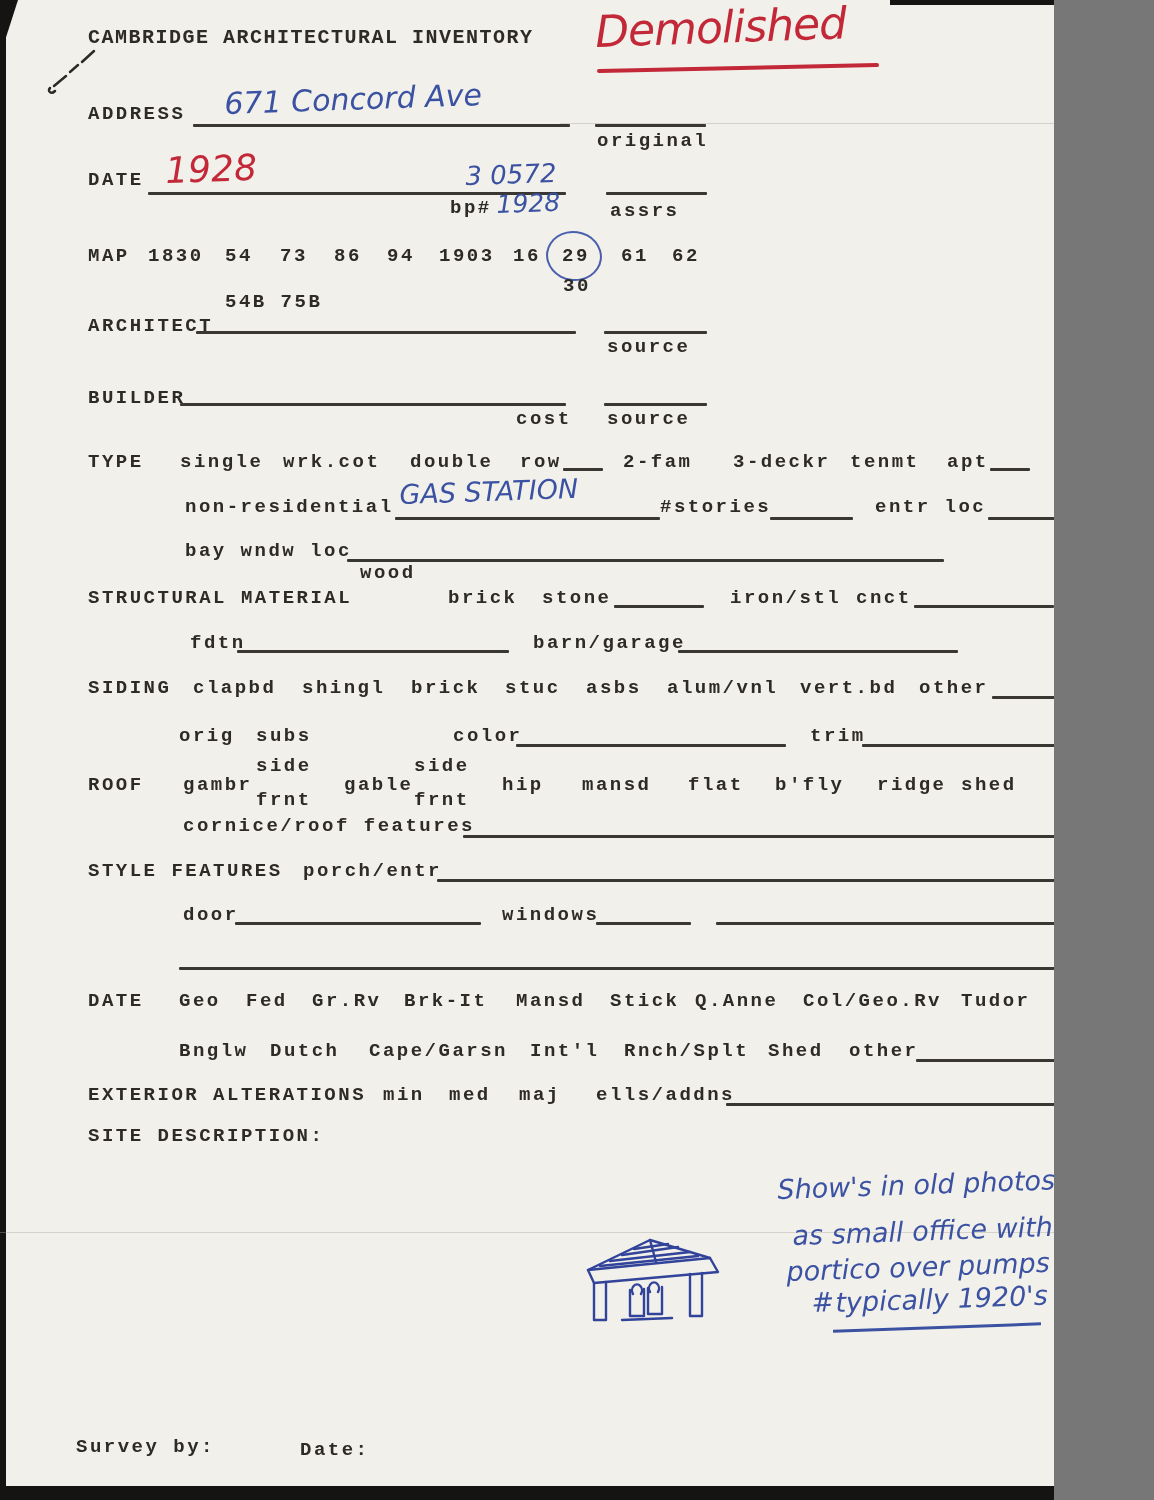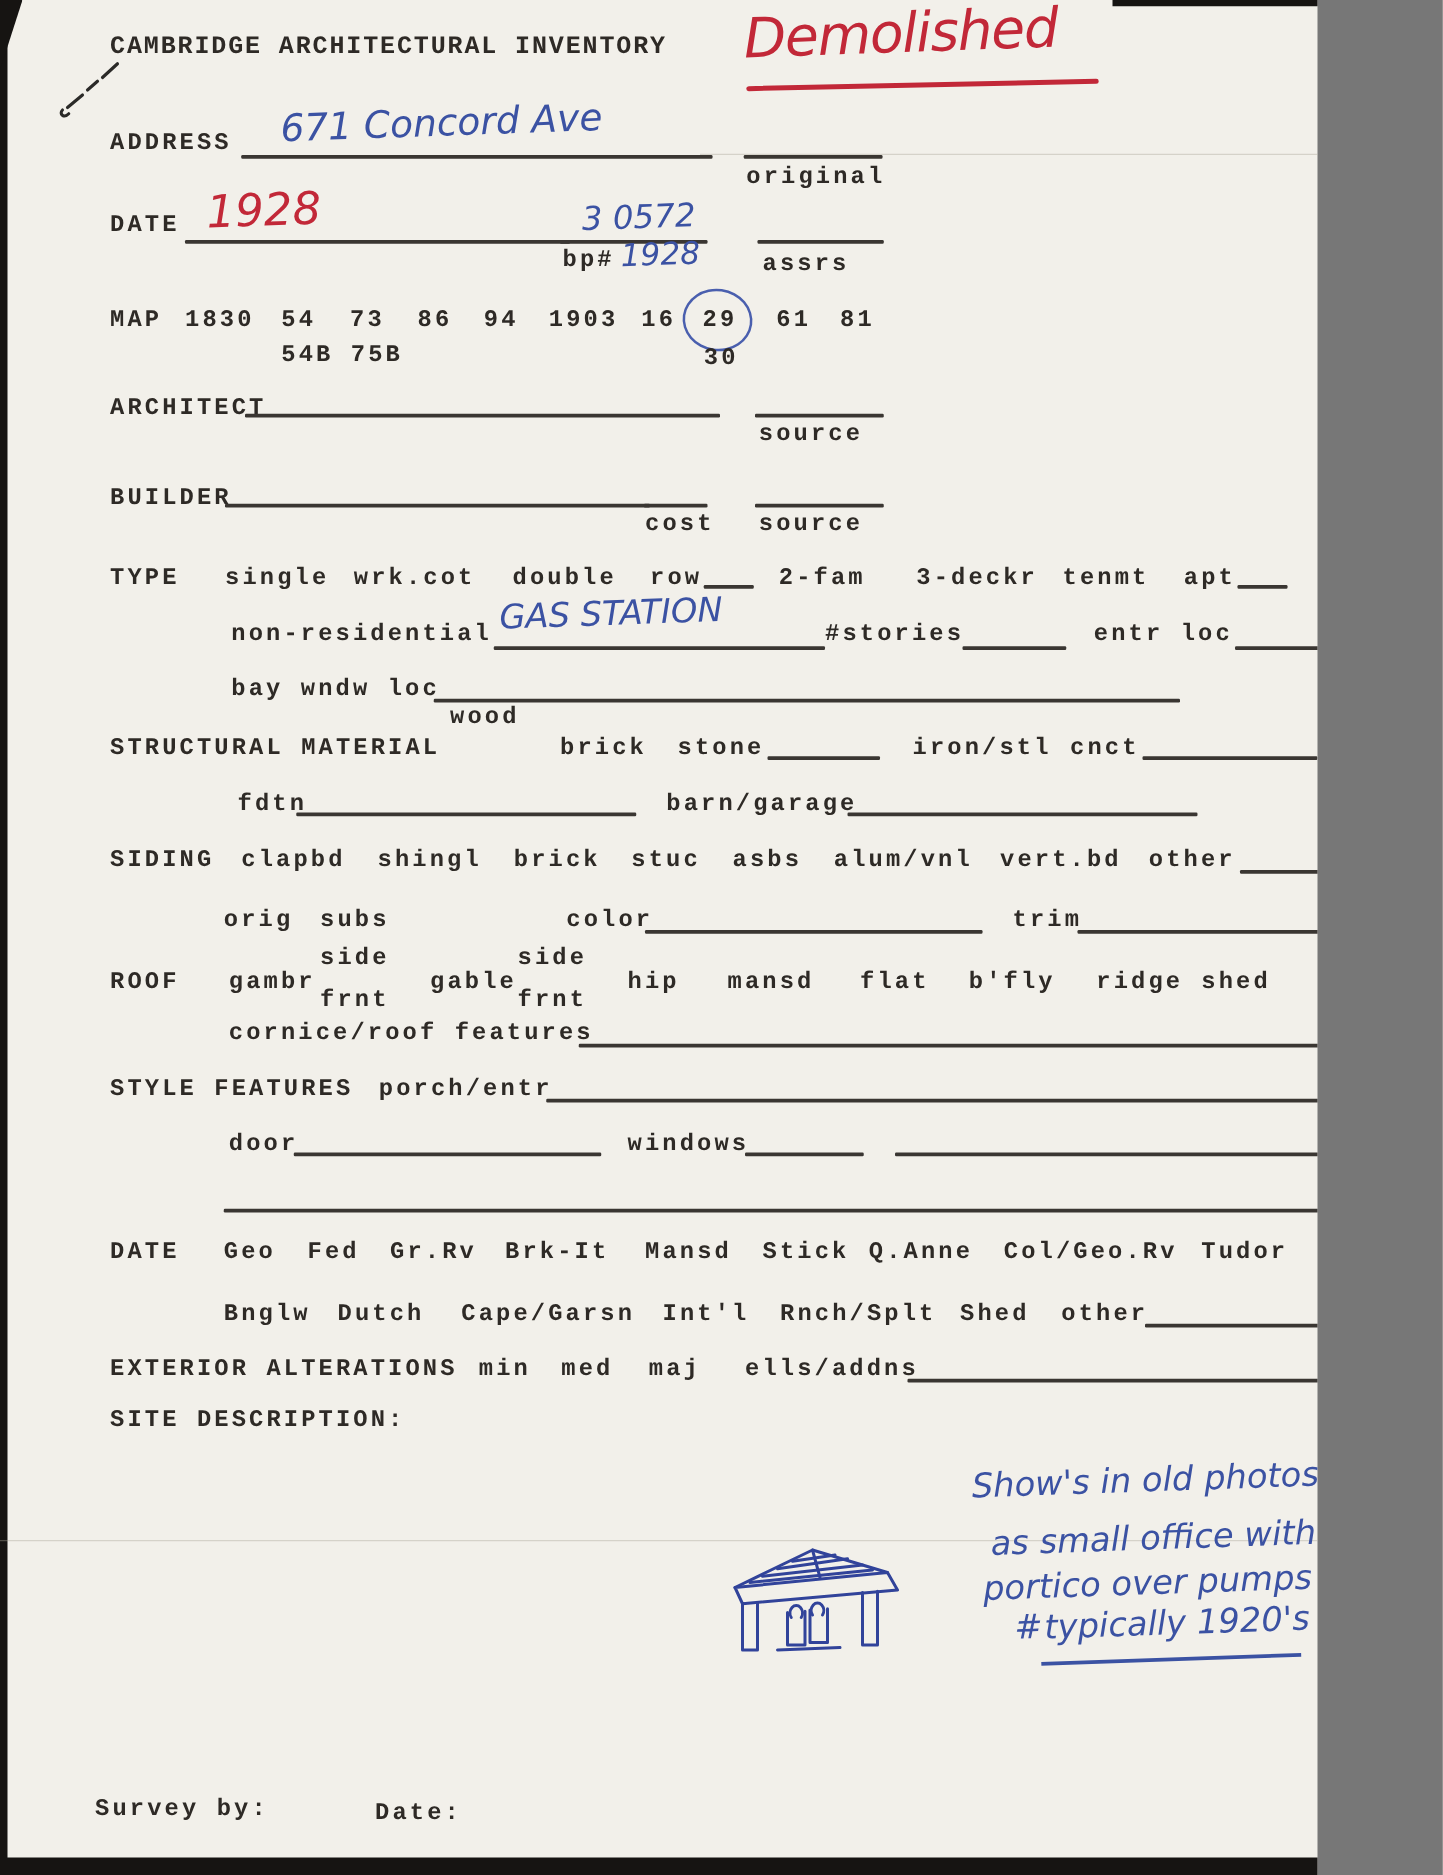--- a/index.html
+++ b/index.html
@@ -72,22 +72,22 @@
   <span class="t" style="left:148px;top:245px">1830</span>
   <span class="t" style="left:225px;top:245px">54</span>
   <span class="t" style="left:280px;top:245px">73</span>
   <span class="t" style="left:334px;top:245px">86</span>
   <span class="t" style="left:387px;top:245px">94</span>
   <span class="t" style="left:439px;top:245px">1903</span>
   <span class="t" style="left:513px;top:245px">16</span>
   <span class="t" style="left:562px;top:245px">29</span>
   <div class="circle" style="left:546px;top:231px;width:52px;height:46px"></div>
   <span class="t" style="left:621px;top:245px">61</span>
-  <span class="t" style="left:672px;top:245px">81</span>
-  <span class="t" style="left:225px;top:273px">54B 75B</span>
+  <span class="t" style="left:672px;top:245px">62</span>
+  <span class="t" style="left:225px;top:291px">54B 75B</span>
   <span class="t" style="left:563px;top:275px">30</span>
 
   <span class="t" style="left:88px;top:315px">ARCHITECT</span>
   <div class="ln" style="left:196px;top:331px;width:380px"></div>
   <div class="ln" style="left:604px;top:331px;width:103px"></div>
   <span class="t" style="left:607px;top:336px">source</span>
 
   <span class="t" style="left:88px;top:387px">BUILDER</span>
   <div class="ln" style="left:180px;top:403px;width:340px"></div>
   <div class="ln" style="left:515px;top:403px;width:51px"></div>

